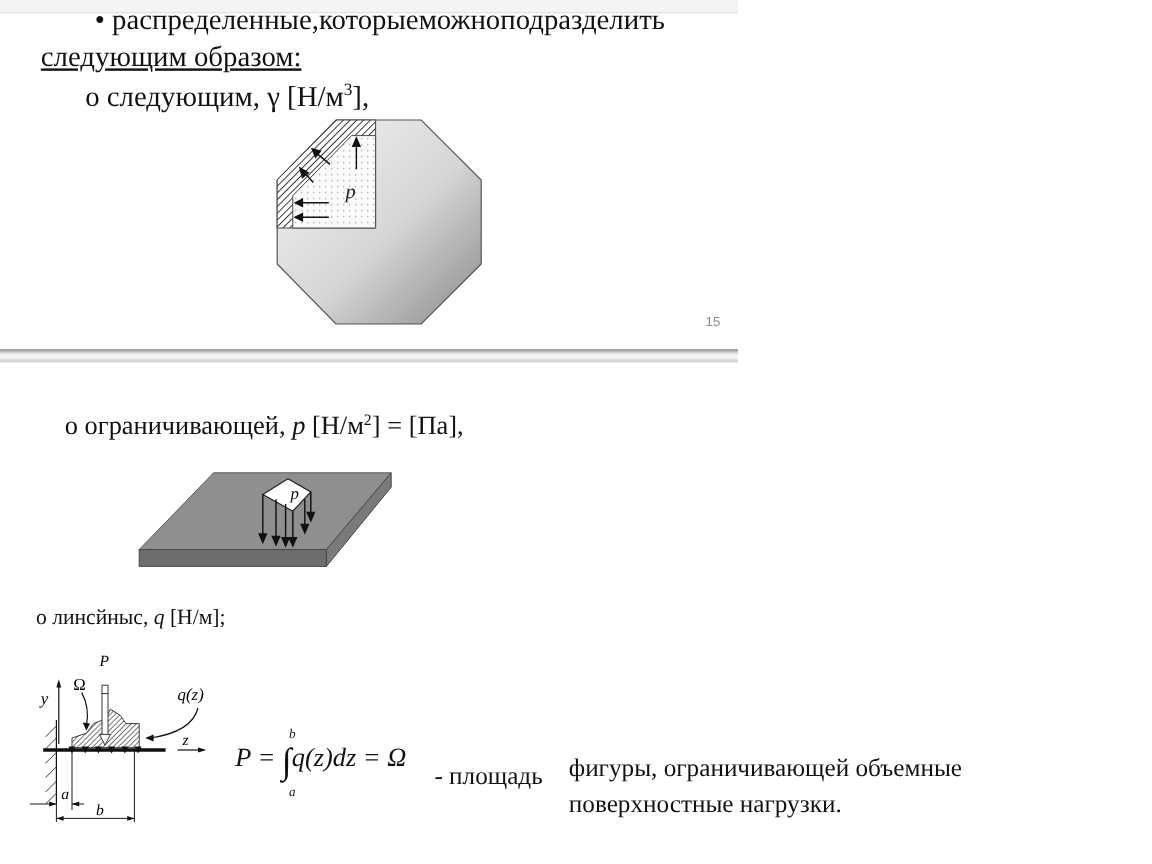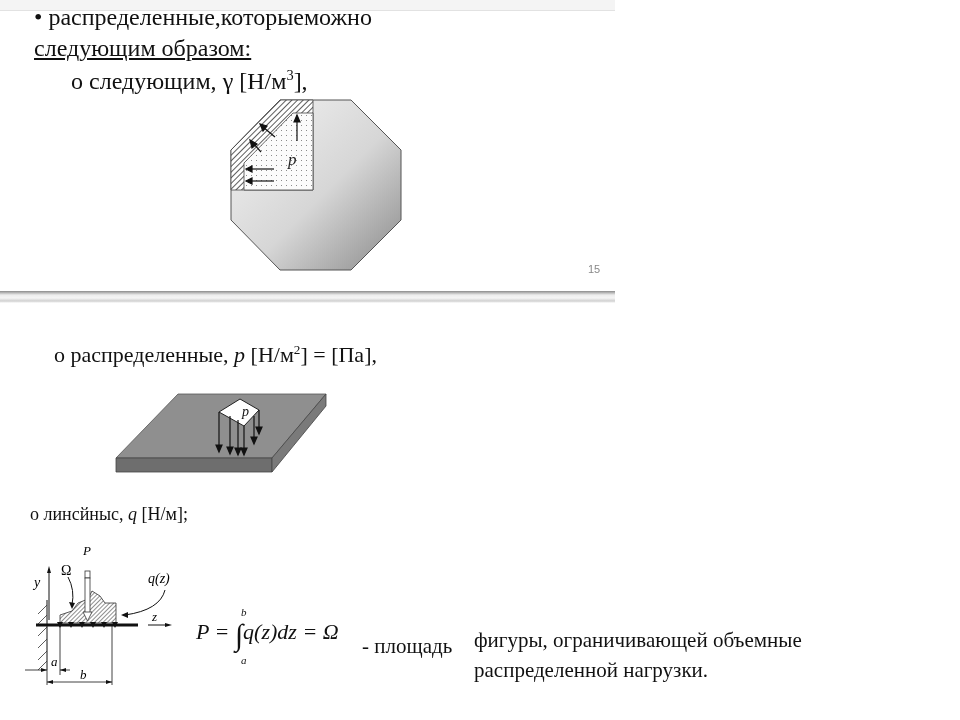--- a/index.html
+++ b/index.html
@@ -1,20 +1,20 @@
 <!DOCTYPE html>
 <html><head>
 <meta charset="utf-8">
 <style>
   html, body { margin:0; padding:0; background:#ffffff; }
   body { width:960px; height:720px; position:relative; overflow:hidden;
          font-family:"Liberation Serif", "DejaVu Serif", serif; color:#111; }
   .top-band { position:absolute; left:0; top:0; width:615px; height:10px; background:#f4f4f4; border-bottom:1px solid #e2e2e2; }
   .t { position:absolute; white-space:nowrap; }
-  .slide1-line1 { left:34px; top:4px; font-size:24px; width:565px; display:flex; justify-content:flex-start; }
+  .slide1-line1 { left:34px; top:4px; font-size:24px; width:565px; display:flex; justify-content:center; }
   .slide1-line2 { left:34px; top:35px; font-size:24px;text-decoration:underline; }
   .slide1-line3 { left:71px; top:68px; font-size:24px; }
   .pagenum { left:588px; top:263px; font-size:11px; color:#888; font-family:"Liberation Sans", sans-serif; }
   .divider { position:absolute; left:0; top:291px; width:615px; height:12px;
              background:linear-gradient(#8a8a8a 0px, #bdbdbd 2px, #ededed 4px, #f5f5f5 7px, #d0d0d0 10px, #ffffff 12px); }
   .slide2-line1 { left:54px; top:342px; font-size:22px; }
   .slide2-line2 { left:30px; top:504px; font-size:18px; }
   .formula { left:196px; top:618px; font-size:22px; }
   .formula-desc { left:362px; top:634px; font-size:21px; }
   .desc-line1 { left:474px; top:628px; font-size:21px; }
@@ -25,20 +25,21 @@
 </style>
 </head>
 <body>
 
 <div class="top-band"></div>
 
 <div class="t slide1-line1">
   <span>• распределенные,</span>
   <span>которые</span>
   <span>можно</span>
+  <span>подразделить</span>
 </div>
 <div class="t slide1-line2">следующим образом:</div>
 <div class="t slide1-line3">
   <span>o следующим, </span><span>γ</span><span> [Н/м</span><sup>3</sup><span>],</span>
 </div>
 
 <svg width="175" height="175" style="left:230px;top:99px;" viewBox="0 0 175 175">
   <defs>
     <linearGradient id="og" x1="0" y1="0" x2="1" y2="1">
       <stop offset="0" stop-color="#f4f4f4"></stop>
@@ -69,21 +70,21 @@
     <line x1="44" y1="82" x2="20" y2="82"></line>
       <polygon points="16,82 22,79 22,85"></polygon>
   </g>
   <text x="58" y="66" font-family="Liberation Serif, serif" font-style="italic" font-size="17" fill="#222">p</text>
 </svg>
 
 <div class="t pagenum">15</div>
 <div class="divider"></div>
 
 <div class="t slide2-line1">
-  <span>o распределенные, </span><i>p</i><span> [Н/м</span><sup>2</sup><span>] = [Па],</span>
+  <span>o ограничивающей, </span><i>p</i><span> [Н/м</span><sup>2</sup><span>] = [Па],</span>
 </div>
 
 <svg width="220" height="95" style="left:112px;top:390px;" viewBox="0 0 220 95">
   <polygon points="4,68 160,68 214,4 66,4" fill="#8f8f8f" stroke="#555" stroke-width="0.8"></polygon>
   <polygon points="4,68 160,68 160,82 4,82" fill="#6e6e6e" stroke="#444" stroke-width="0.8"></polygon>
   <polygon points="160,68 214,4 214,16 160,82" fill="#7a7a7a" stroke="#444" stroke-width="0.8"></polygon>
   <polygon points="107,22 128,9 147,20 132,36" fill="#ffffff" stroke="#222" stroke-width="1"></polygon>
   <text x="130" y="26" font-family="Liberation Serif, serif" font-style="italic" font-size="14" fill="#111">p</text>
   <g stroke="#111" stroke-width="1.2" fill="#111">
     <line x1="107" y1="22" x2="107" y2="58"></line>
@@ -167,13 +168,13 @@
   <polygon points="27,147 33,145 33,149" fill="#111"></polygon>
   <polygon points="92,147 86,145 86,149" fill="#111"></polygon>
   <text x="60" y="144" font-family="Liberation Serif, serif" font-style="italic" font-size="13">b</text>
 </svg>
 
 <div class="t formula">
   <i>P = </i><span style="position:relative;display:inline-block;font-size:30px;vertical-align:-6px;"><span>∫</span><i style="position:absolute;left:6px;top:-12px;font-size:11px;">b</i><i style="position:absolute;left:6px;top:36px;font-size:11px;">a</i></span><i>q(z)dz = Ω</i>
 </div>
 <div class="t formula-desc">- площадь</div>
 <div class="t desc-line1">фигуры, ограничивающей объемные</div>
-<div class="t desc-line2">распределенной нагрузки.</div>
+<div class="t desc-line2">поверхностные нагрузки.</div>
 
 </body></html>

